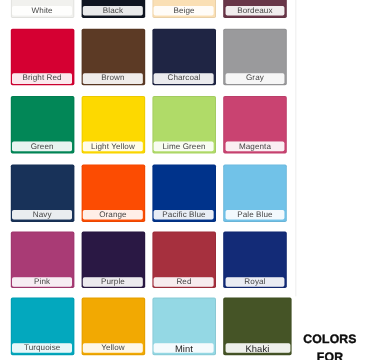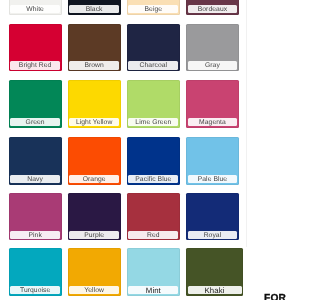--- a/index.html
+++ b/index.html
@@ -163,14 +163,15 @@
         </div>
       </div>
       <div class="swatch" style="left: 186px; top: 248.2px; width: 57px; height: 47.8px; background: rgb(69, 84, 38);">
         <div class="labelbox">
           <div class="labeltint" style="background: rgb(69, 84, 38);"></div>
           <span class="labeltxt" style="font-size: 7.8px; color: rgb(26, 26, 26);">Khaki</span>
         </div>
       </div>
     </div>
   <div class="divider" style="left:246px;height:247px;"></div>
+  <div class="sidetext" style="left:248px;width:54px;top:278.2px;font-size:10.2px;">COLORS</div>
   <div class="sidetext" style="left:248px;width:54px;top:292.9px;font-size:10.2px;">FOR</div>
 </div>
 
 </body></html>

